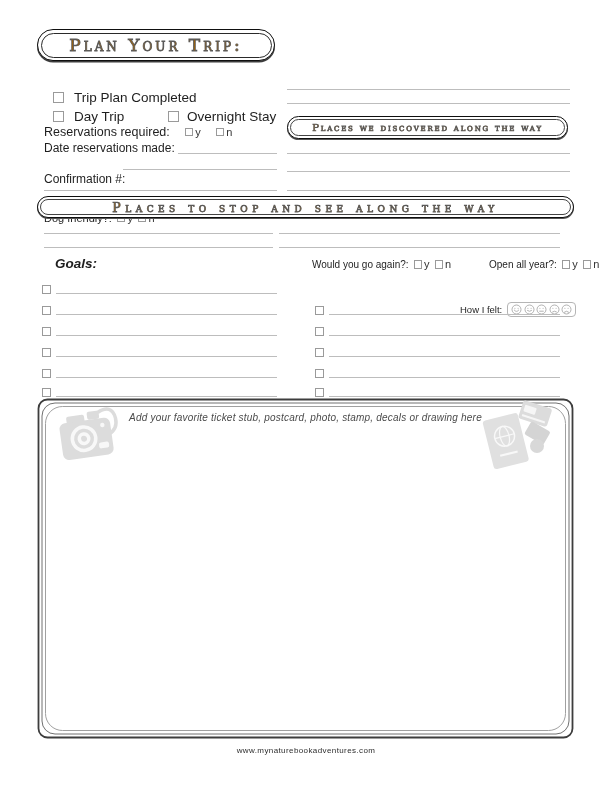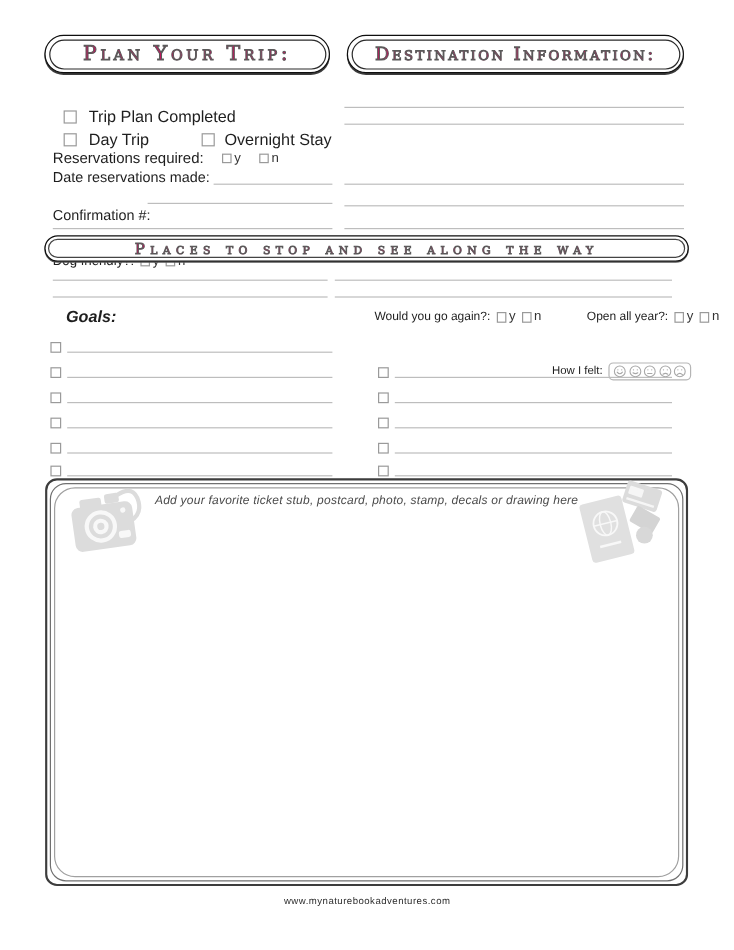--- a/index.html
+++ b/index.html
@@ -16,21 +16,21 @@
     background:#fff; box-shadow:0 1.5px 0 #3c3c3c;
   }
   .banner::before {
     content:""; position:absolute; inset:2.5px;
     border:1px solid #2a2a2a; border-radius:13px;
   }
   .banner.thin { border-width:1.3px; border-radius:12px; box-shadow:0 1px 0 #555; }
   .banner.thin::before { inset:2px; border-radius:9px; border-color:#444; }
   .engraved {
     font-family:"DejaVu Serif", serif; font-variant:small-caps;
-    color:#be185d; -webkit-text-stroke:0.85px #5a5a5a;
+    color:#a16207; -webkit-text-stroke:0.85px #5a5a5a;
     white-space:nowrap;
   }
   
   .hline { position:absolute; height:1px; background:#bdbdbd; }
   .cb {
     display:inline-block; width:11px; height:11px; background:#fff;
     border:1.3px solid #9a9a9a; flex:none;
   }
   .cb.sm { width:8.5px; height:8.5px; border-width:1.1px; }
   .cb.xs { width:9px; height:9px; border-width:1.1px; }
@@ -53,23 +53,20 @@
   }
 </style>
 </head>
 <body>
 
 <div class="page">
 
   <div class="banner" style="left:37px; top:29px; width:238px; height:32px;">
     <span class="engraved" style="font-size:17px; letter-spacing:3px;">Plan Your Trip:</span>
   </div>
-  <div class="banner" style="left:289px; top:29px; width:281px; height:32px;">
-    <span class="engraved" style="font-size:15px; letter-spacing:2px;">Destination Information:</span>
-  </div>
 
   <div class="frow" style="left:53px; top:90px; gap:10px;">
     <span class="cb"></span>
     <span style="font-size:13.5px;">Trip Plan Completed</span>
   </div>
   <div class="frow" style="left:53px; top:109px; gap:10px;">
     <span class="cb"></span>
     <span style="font-size:13.5px;">Day Trip</span>
   </div>
   <div class="frow" style="left:168px; top:109px; gap:8px;">
@@ -108,20 +105,23 @@
     <span class="yn">
         <span class="cb sm"></span>
       <span class="ltr">n</span>
       </span>
   </div>
   <div class="hline" style="left:44px; top:190px; width:233px;"></div>
 
   <div class="hline" style="left:287px; top:89px;  width:283px;"></div>
   <div class="hline" style="left:287px; top:103px; width:283px;"></div>
 
+  <div class="banner thin" style="left:287px; top:116px; width:281px; height:23px;">
+    <span class="engraved" style="font-size:10px; letter-spacing:1.8px; -webkit-text-stroke-width:0.7px;">Places we discovered along the way</span>
+  </div>
 
   <div class="hline" style="left:287px; top:153px; width:283px;"></div>
   <div class="hline" style="left:287px; top:171px; width:283px;"></div>
   <div class="hline" style="left:287px; top:190px; width:283px;"></div>
 
   <div class="banner thin" style="left:37px; top:196px; width:537px; height:22px;">
     <span class="engraved" style="font-size:12.5px; letter-spacing:4.5px; -webkit-text-stroke-width:0.75px;">Places to stop and see along the way</span>
   </div>
 
   <div class="hline" style="left:44px;  top:233px; width:229px;"></div>

